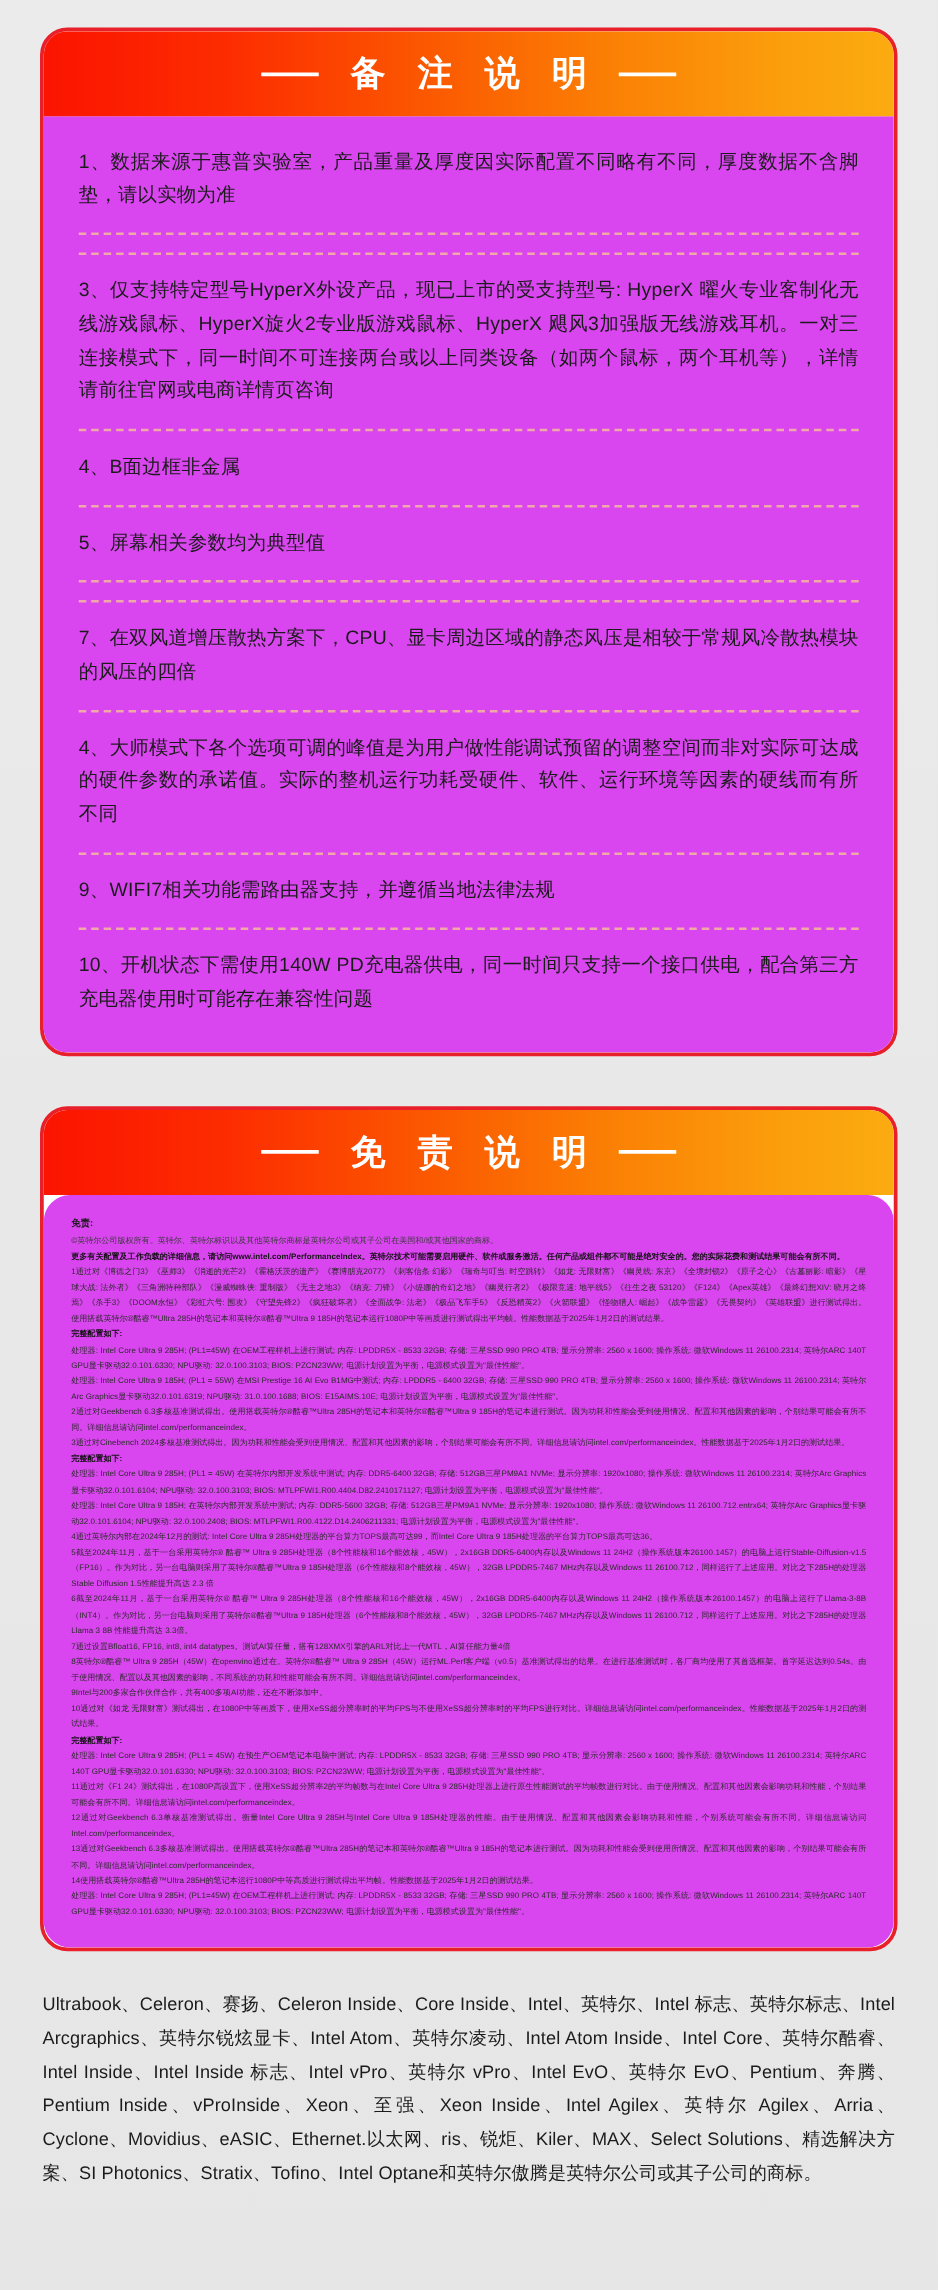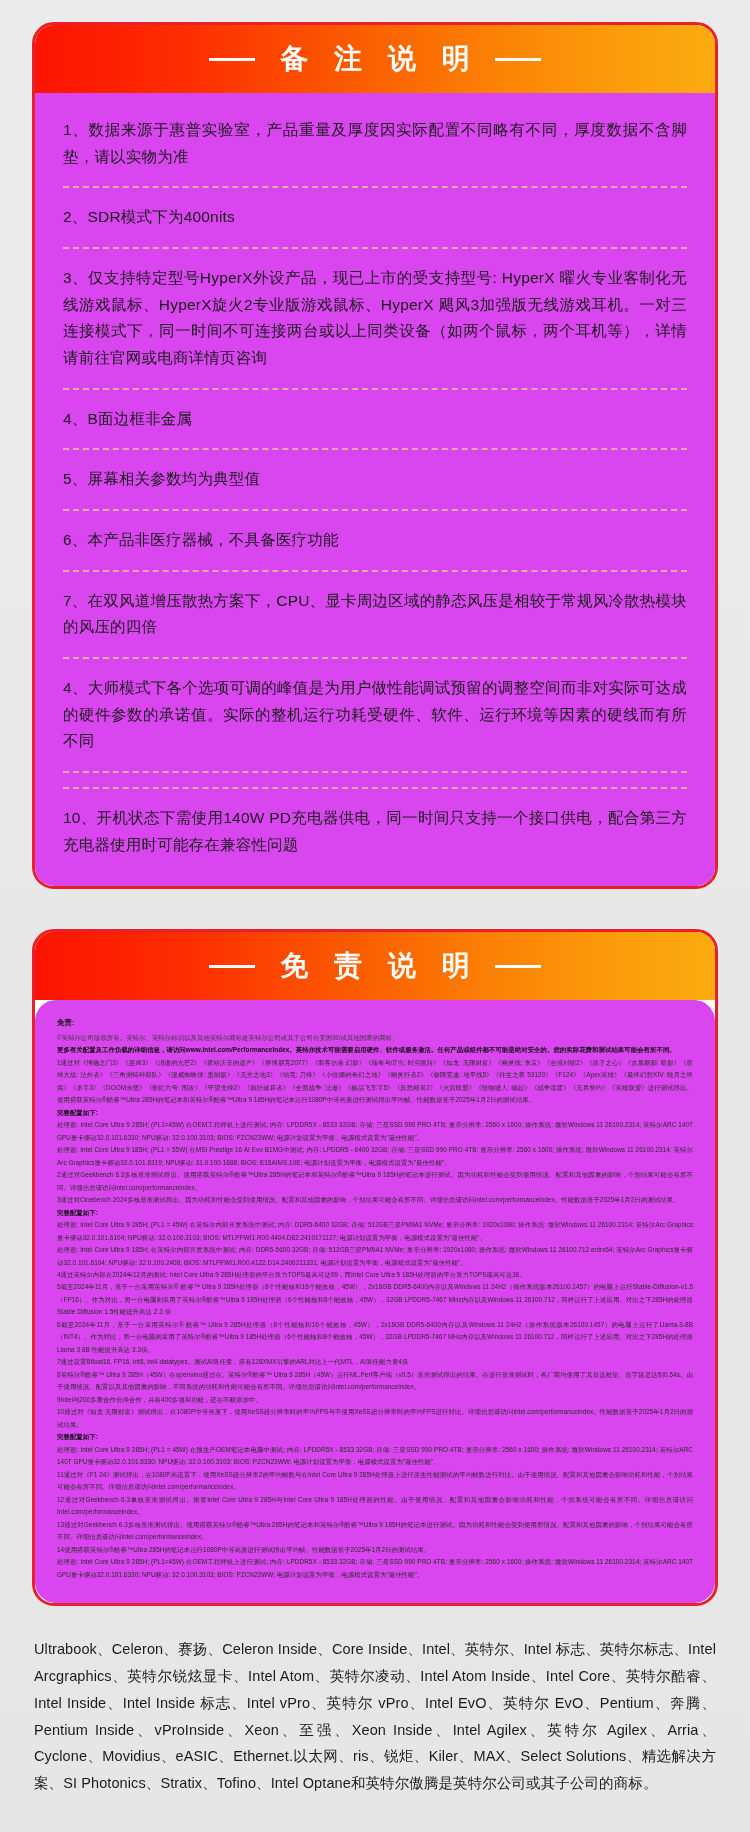--- a/index.html
+++ b/index.html
@@ -135,34 +135,33 @@
       <div class="title-wrap">
         <span class="rule"></span>
         <span class="card-title">备 注 说 明</span>
         <span class="rule"></span>
       </div>
     </div>
 
     <div class="card-body">
       <p class="note-item">1、数据来源于惠普实验室，产品重量及厚度因实际配置不同略有不同，厚度数据不含脚垫，请以实物为准</p>
       <hr class="note-sep">
-      <p class="note-item">2、SDR模式下为400nits</p>
       <hr class="note-sep">
       <p class="note-item">3、仅支持特定型号HyperX外设产品，现已上市的受支持型号: HyperX 曜火专业客制化无线游戏鼠标、HyperX旋火2专业版游戏鼠标、HyperX 飓风3加强版无线游戏耳机。一对三连接模式下，同一时间不可连接两台或以上同类设备（如两个鼠标，两个耳机等），详情请前往官网或电商详情页咨询</p>
       <hr class="note-sep">
       <p class="note-item">4、B面边框非金属</p>
       <hr class="note-sep">
       <p class="note-item">5、屏幕相关参数均为典型值</p>
       <hr class="note-sep">
-      <p class="note-item">6、本产品非医疗器械，不具备医疗功能</p>
       <hr class="note-sep">
       <p class="note-item">7、在双风道增压散热方案下，CPU、显卡周边区域的静态风压是相较于常规风冷散热模块的风压的四倍</p>
       <hr class="note-sep">
       <p class="note-item">4、大师模式下各个选项可调的峰值是为用户做性能调试预留的调整空间而非对实际可达成的硬件参数的承诺值。实际的整机运行功耗受硬件、软件、运行环境等因素的硬线而有所不同</p>
       <hr class="note-sep">
+      <p class="note-item">9、WIFI7相关功能需路由器支持，并遵循当地法律法规</p>
       <hr class="note-sep">
       <p class="note-item">10、开机状态下需使用140W PD充电器供电，同一时间只支持一个接口供电，配合第三方充电器使用时可能存在兼容性问题</p>
     </div>
   </section>
 
   <div class="card-gap"></div>
 
   <section class="card">
     <div class="card-header">
       <div class="title-wrap">

